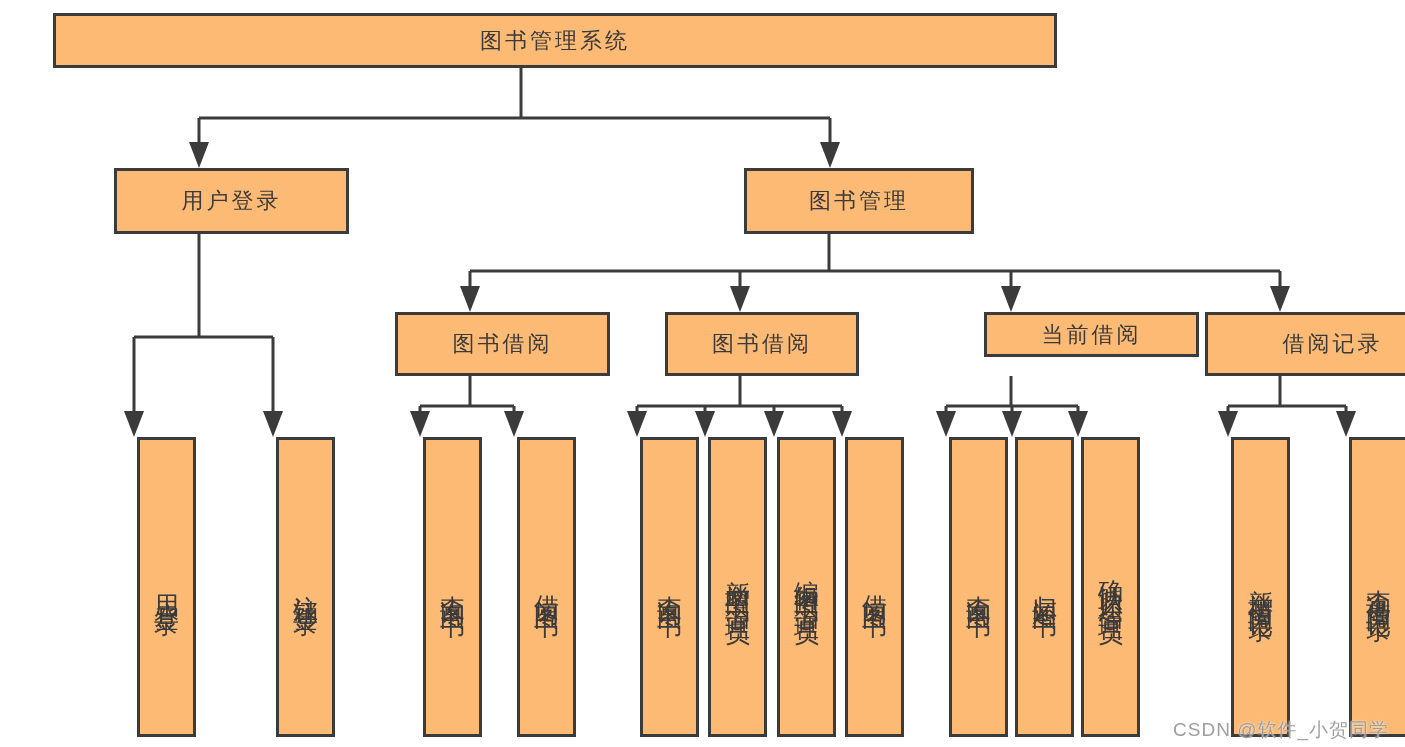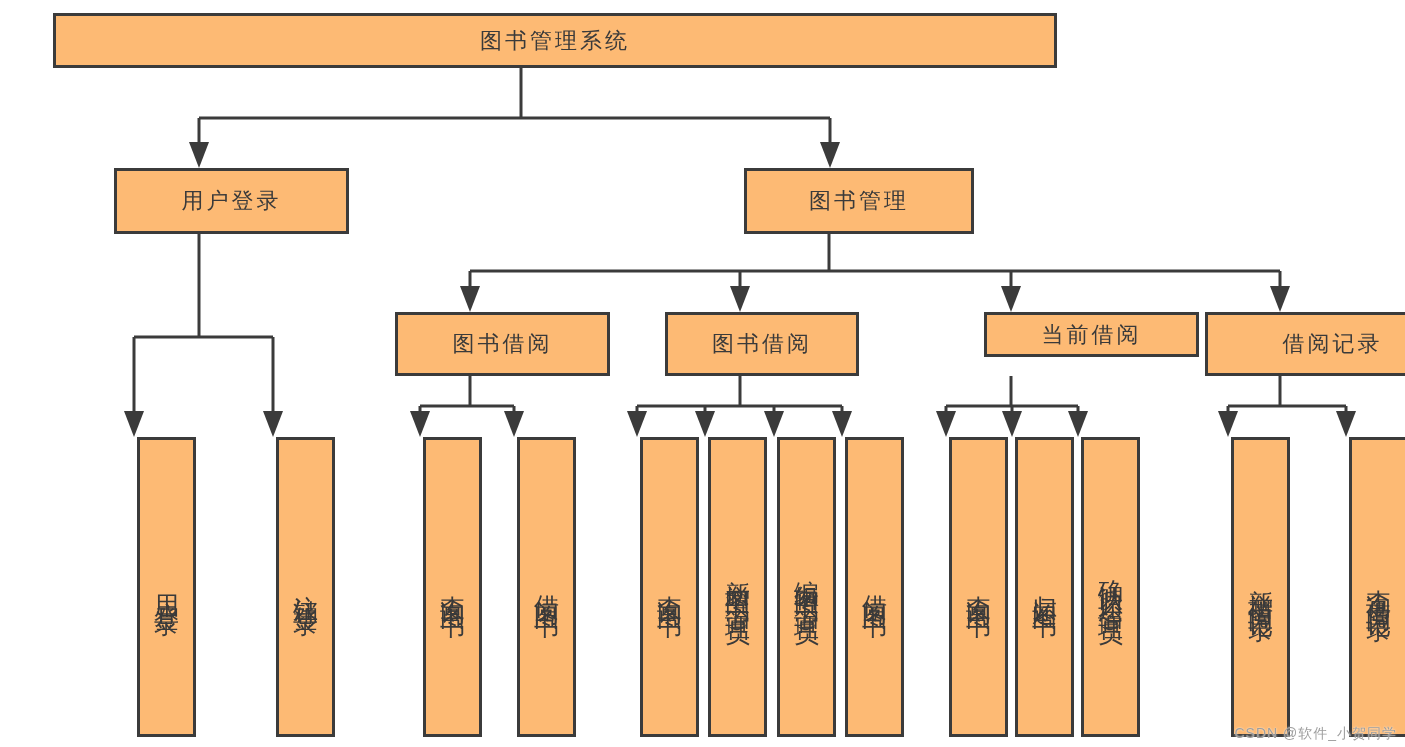--- a/index.html
+++ b/index.html
@@ -31,23 +31,23 @@
   }
   .box.v .lbl{
     writing-mode:vertical-rl;
     text-orientation:mixed;
     font-size:25px;
     letter-spacing:6px;
     line-height:1;
   }
   .watermark{
     position:absolute;
-    right:8px;bottom:4px;
+    right:16px;bottom:4px;
     z-index:3;
-    font-size:14px;
+    font-size:19px;
     letter-spacing:1px;
     color:#9e9e9e;
     text-shadow:0 0 2px rgba(255,255,255,.9);
     white-space:nowrap;
   }
 </style>
 </head>
 <body>
 
 <div class="canvas">

